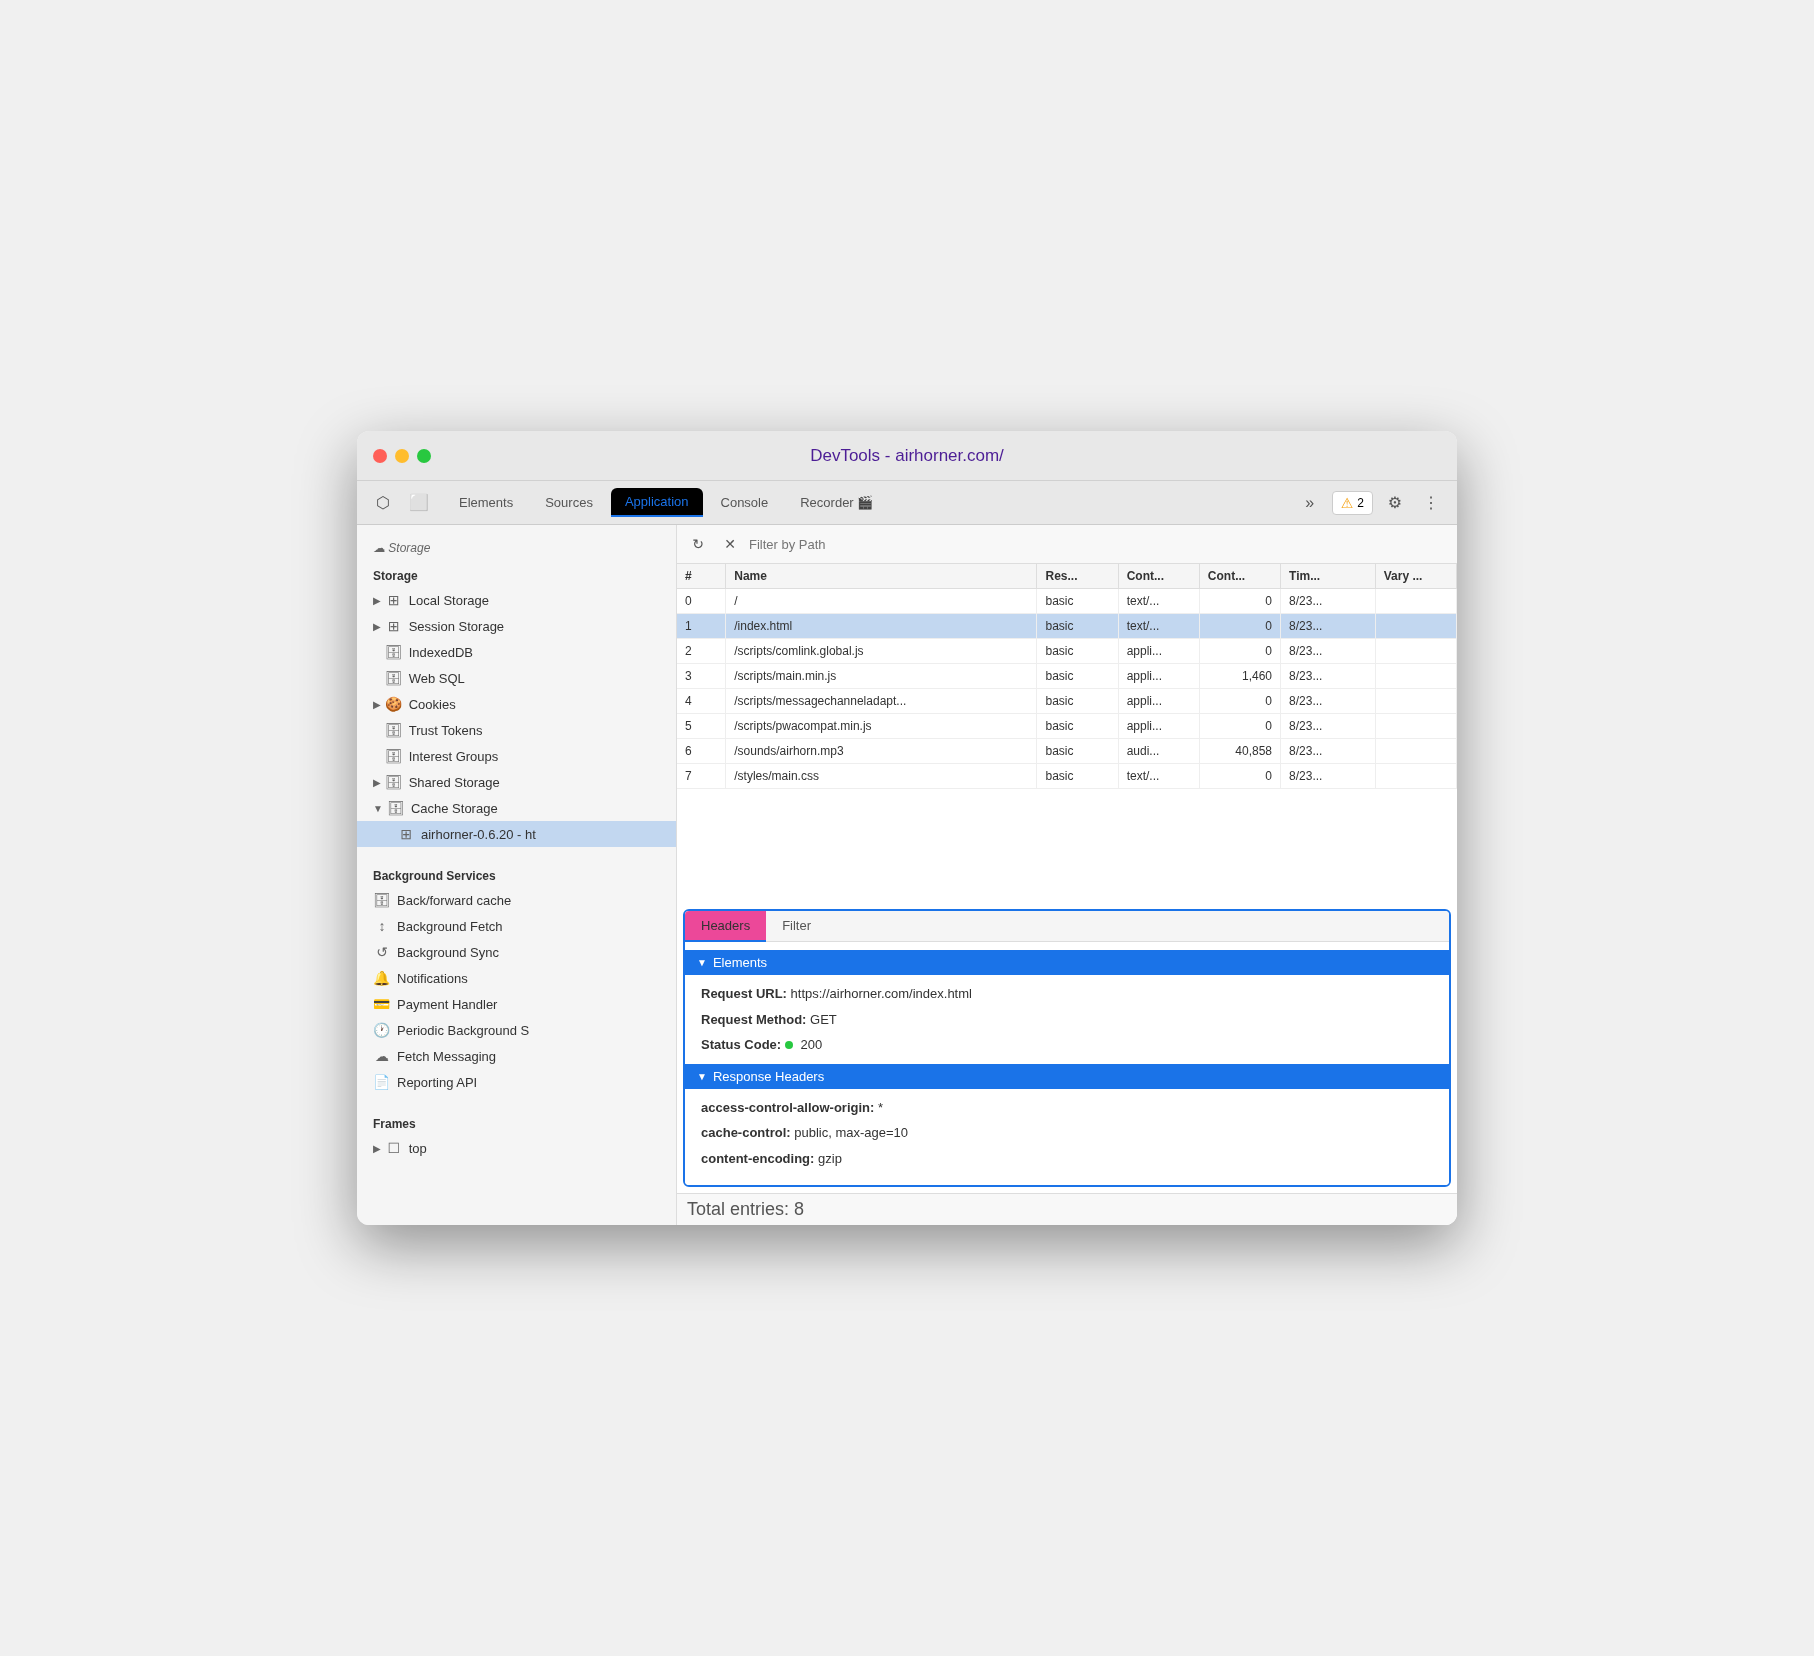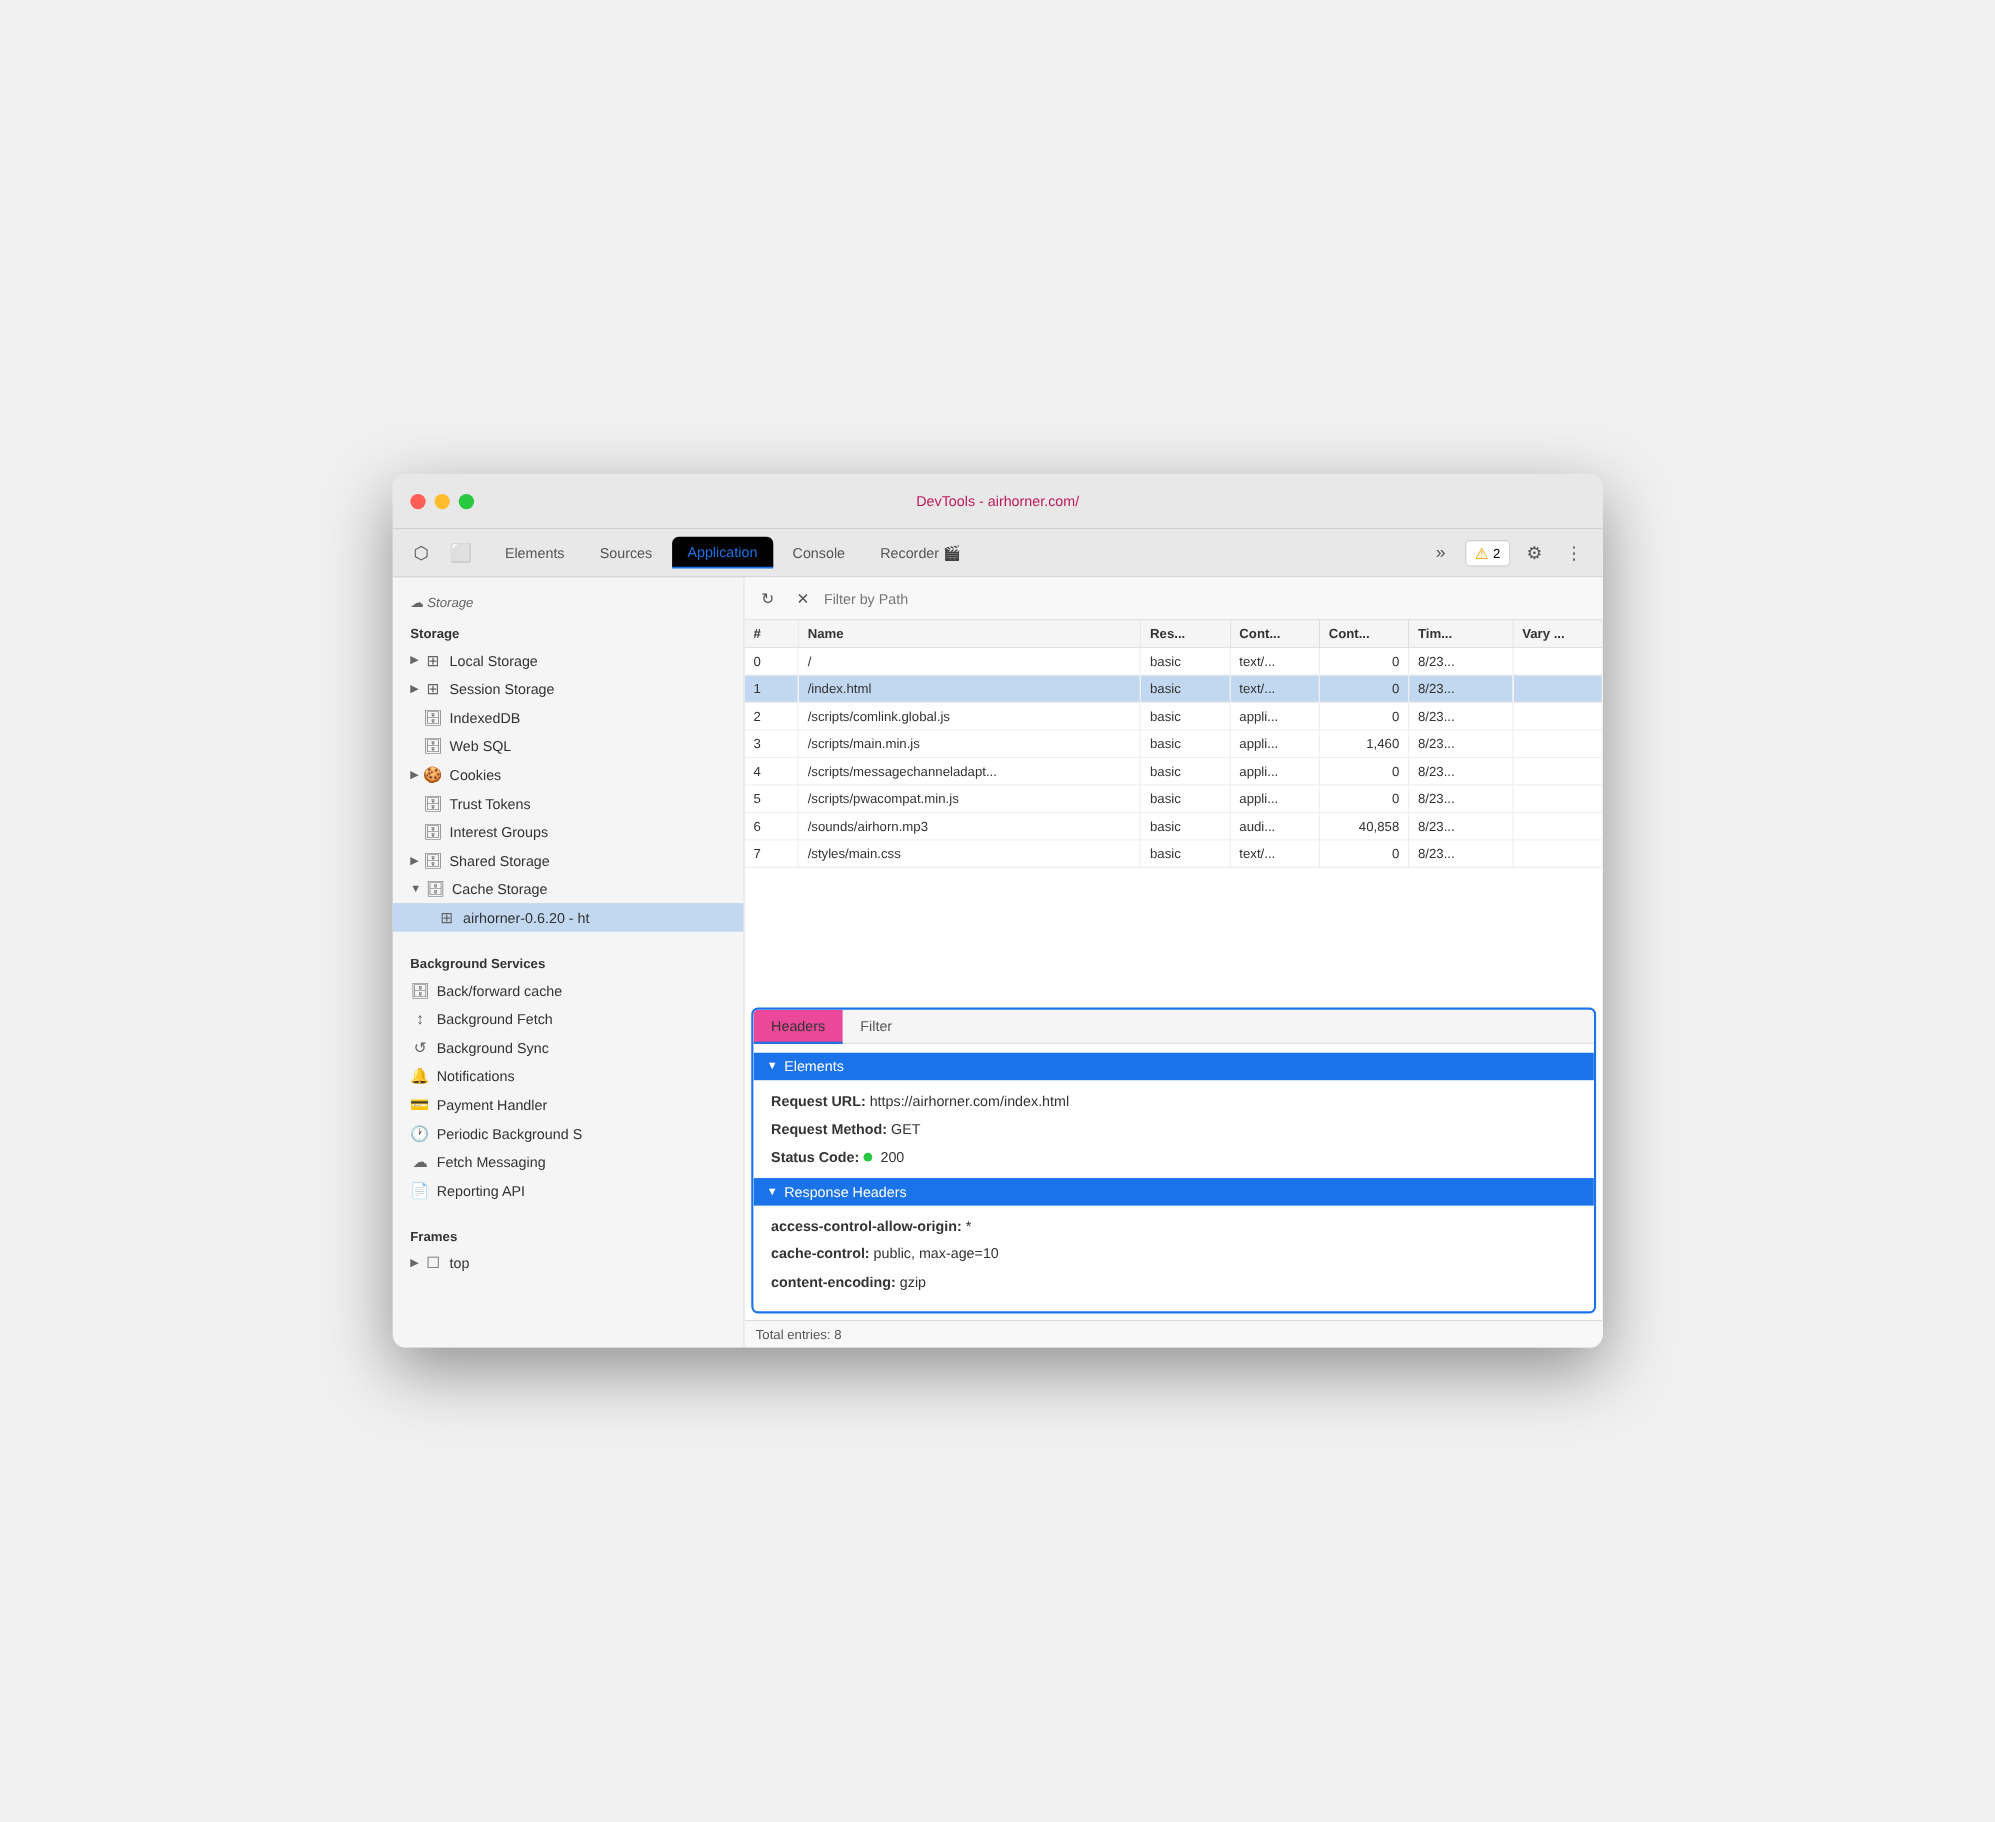--- a/index.html
+++ b/index.html
@@ -38,22 +38,22 @@
       height: 14px;
       border-radius: 50%;
     }
     .traffic-light.close { background: #ff5f57; }
     .traffic-light.minimize { background: #ffbd2e; }
     .traffic-light.maximize { background: #28c840; }
     .title-bar-title {
       position: absolute;
       left: 50%;
       transform: translateX(-50%);
-      font-size: 13px;
-      color: #be185d;
+      font-size: 17px;
+      color: #4c1d95;
       font-weight: 500;
     }
     
     .tab-bar {
       background: #e8e8e8;
       display: flex;
       align-items: center;
       padding: 0 12px;
       height: 44px;
       border-bottom: 1px solid #ccc;
@@ -284,21 +284,21 @@
     .status-dot {
       width: 8px;
       height: 8px;
       background: #28c840;
       border-radius: 50%;
       display: inline-block;
       margin-right: 4px;
     }
     .total-entries {
       padding: 5px 10px;
-      font-size: 12px;
+      font-size: 18px;
       color: #555;
       border-top: 1px solid #ddd;
       background: #f8f8f8;
     }
     .col-num { width: 36px; }
     .col-name { width: 230px; }
     .col-res { width: 60px; }
     .col-cont1 { width: 60px; }
     .col-cont2 { width: 60px; }
     .col-time { width: 70px; }

